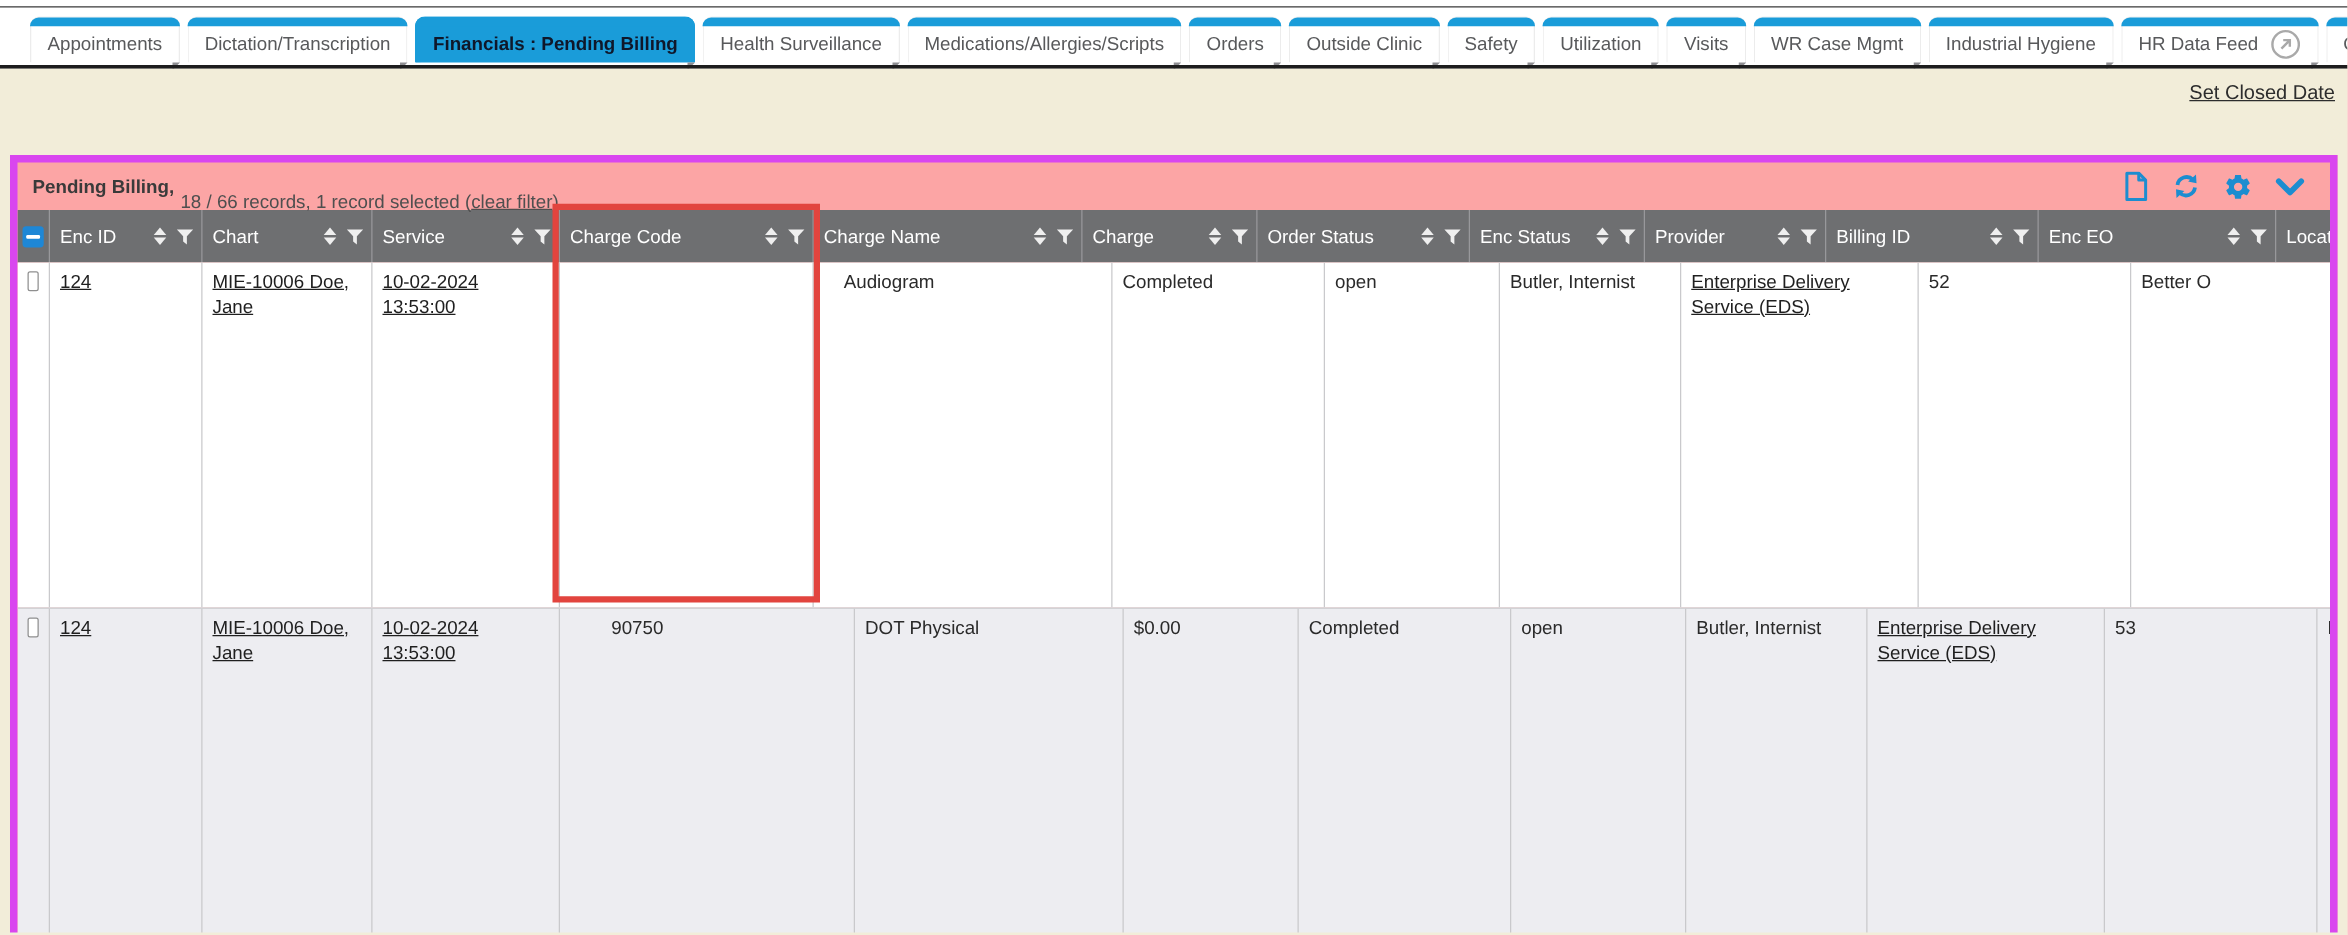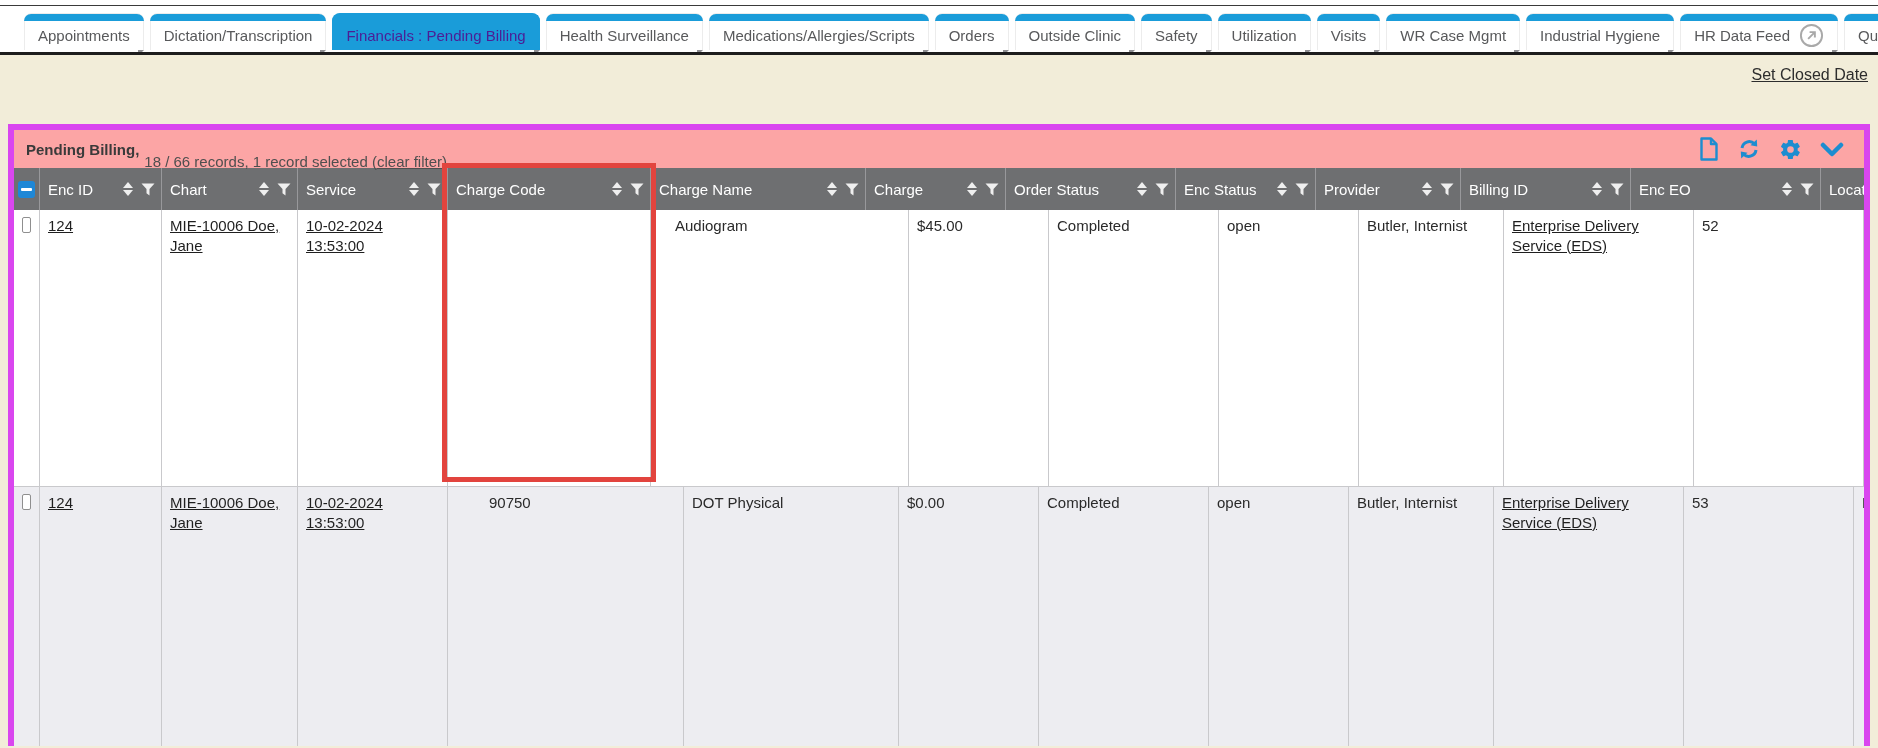--- a/index.html
+++ b/index.html
@@ -14,21 +14,21 @@
   .tabbar { position:absolute; top:13px; left:24px; right:0; height:46px;
             display:flex; align-items:flex-start; overflow:hidden; white-space:nowrap; }
   .tab { position:relative; height:37px; margin-right:6px; padding:7px 13px 0 13px;
          display:inline-flex; align-items:center; background:#fff; color:#58595b;
          border-radius:8px 8px 0 0; border:1px solid #ececec; border-bottom:none;
          font-size:15px; cursor:default; flex:0 0 auto; }
   .tab::before { content:""; position:absolute; top:0; left:-1px; right:-1px; height:7px;
                  background:#1a9cd9; border-radius:8px 8px 0 0; }
   .tab::after { content:""; position:absolute; right:-1px; bottom:-6px; width:0; height:0;
                 border-top:6px solid #8e8e92; border-right:6px solid transparent; }
-  .tab.active { background:#1a9cd9; color:#4c1d95; font-weight:normal; border-color:#1a9cd9; }
+  .tab.active { background:#1a9cd9; color:#0f172a; font-weight:bold; border-color:#1a9cd9; }
   .tab .tab-ext { margin-left:9px; display:inline-flex; }
 
   .tab-divider { position:absolute; top:52px; left:0; right:0; height:3px; background:#1d1d1d; }
   .content-bg { position:absolute; top:55px; left:0; right:0; bottom:0; background:#f2edd9; }
 
   .set-closed { position:absolute; top:66px; right:10px; font-size:16px; color:#2d2d2d;
                 text-decoration:underline; cursor:pointer; }
 
   
   .panel { position:absolute; left:8px; top:124px; width:1862px; height:634px;
@@ -304,22 +304,21 @@
     </div>
   <div class="tbody" id="tbody">
       <div class="tr" style="height: 276px;">
         <div class="td sel" style="width: 26px;">
           <span class="row-check"></span>
         </div>
         <div class="td right" style="width: 122px;"><a class="lnk">124</a></div>
         <div class="td" style="width: 136px;"><a class="lnk">MIE-10006 Doe, Jane</a></div>
         <div class="td" style="width: 150px;"><a class="lnk">10-02-2024 13:53:00</a></div>
         <div class="td" style="width: 203px;"></div>
-        <div class="td" style="width: 258px; padding-left: 24px;">Audiogram</div>
-        <div class="td right" style="width: 140px;">$45.00</div>
+        <div class="td" style="width: 239px; padding-left: 24px;">Audiogram</div>
         <div class="td" style="width: 170px;">Completed</div>
         <div class="td" style="width: 140px;">open</div>
         <div class="td" style="width: 145px;">Butler, Internist</div>
         <div class="td" style="width: 190px;"><a class="lnk">Enterprise Delivery Service (EDS)</a></div>
         <div class="td right" style="width: 170px;">52</div>
         <div class="td" style="width: 200px;">Better O</div>
       </div>
       <div class="tr alt">
         <div class="td sel" style="width: 26px;">
           <span class="row-check"></span>

